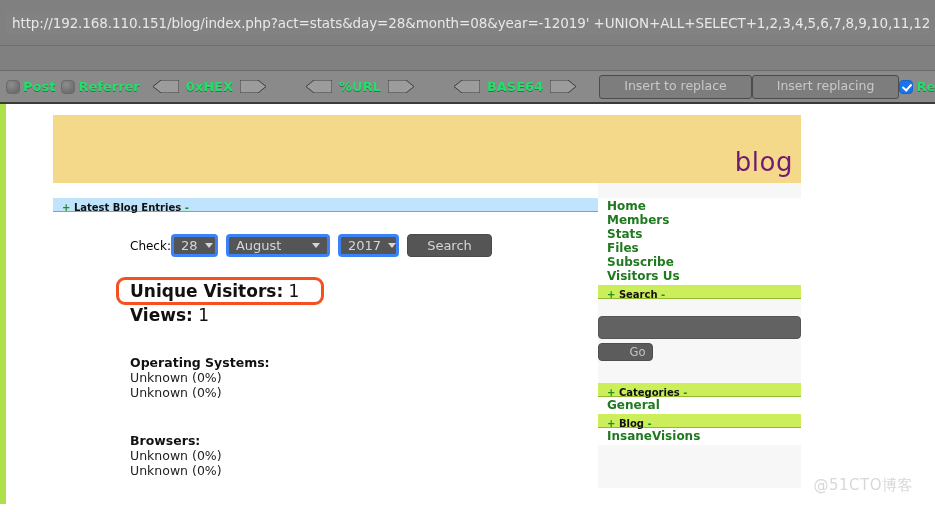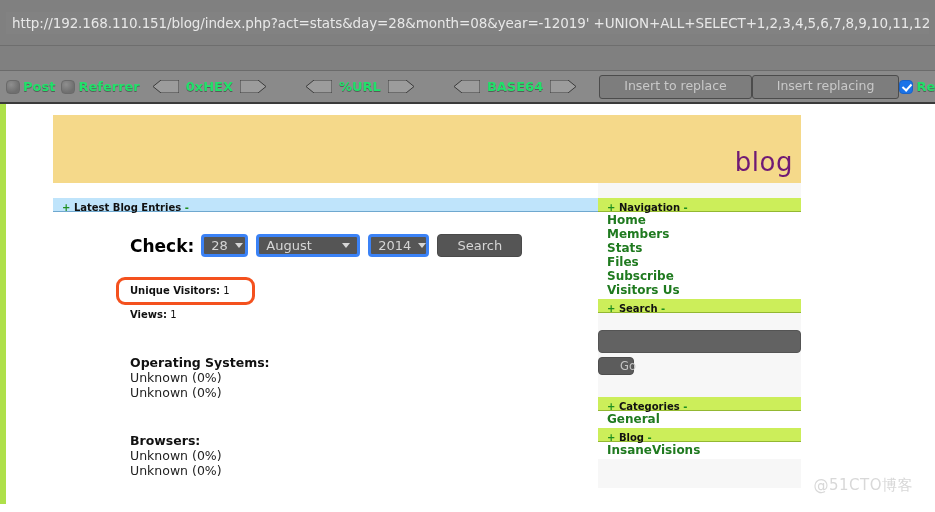--- a/index.html
+++ b/index.html
@@ -188,24 +188,24 @@
   
   #stats {
     padding: 22px 0 0 77px;
   }
   .check-row {
     display: flex;
     align-items: center;
     margin-bottom: 20px;
   }
   .check-label {
-    font-size: 17px;
-    font-weight: bold;
+    font-size: 12px;
+    font-weight: normal;
     color: #000000;
-    margin-right: 7px;
+    margin-right: 0;
     font-family: "DejaVu Sans", "Liberation Sans", sans-serif;
   }
   .dd {
     height: 23px;
     background: #555555;
     border: 3px solid #3b82f6;
     border-radius: 4px;
     color: #d6d6d6;
     font-size: 13px;
     display: flex;
@@ -247,21 +247,21 @@
     display: inline-block;
     border: 3px solid #f4511e;
     border-radius: 9px;
     padding: 4px 22px 4px 11px;
     margin-left: -14px;
     background: #ffffff;
     position: relative;
     z-index: 3;
   }
   .statline {
-    font-size: 10px;
+    font-size: 17px;
     color: #111111;
     line-height: 14px;
     font-family: "DejaVu Sans", "Liberation Sans", sans-serif;
     white-space: nowrap;
   }
   .statline b { font-weight: bold; }
   #views-line { margin-top: 3px; }
   .sect-title {
     font-size: 12.5px;
     font-weight: bold;
@@ -298,21 +298,21 @@
     height: 23px;
     background: #626262;
     border: 1px solid #545454;
     border-radius: 4px;
     box-sizing: border-box;
     display: block;
   }
   #go-btn {
     margin-top: 4px;
     margin-left: 0;
-    width: 36px;
+    width: 55px;
     height: 18px;
     background: #5c5c5c;
     border: 1px solid #4e4e4e;
     border-radius: 4px;
     color: #c4c4c4;
     font-size: 11.5px;
     display: flex;
     align-items: center;
     justify-content: center;
     box-sizing: border-box;
@@ -436,21 +436,21 @@
               <span class="cv">28</span>
               <span class="caret"></span>
             </div>
 
             <div class="dd month">
               <span class="cv">August</span>
               <span class="caret"></span>
             </div>
 
             <div class="dd year">
-              <span class="cv">2014</span>
+              <span class="cv">2017</span>
               <span class="caret"></span>
             </div>
 
             <div class="searchbtn">Search</div>
           </div>
 
           <div id="uv-highlight">
             <div class="statline">
               <b>Unique Visitors:</b>
               <span>1</span>
@@ -472,25 +472,20 @@
             <div class="sect-title">Browsers:</div>
             <div class="item">Unknown (0%)</div>
             <div class="item">Unknown (0%)</div>
           </div>
 
         </div>
       </div>
 
       <div id="side-col">
 
-        <div class="bar green">
-          <span class="sign">+</span>
-          <span>Navigation</span>
-          <span class="sign">-</span>
-        </div>
         <div class="side-links">
           <a class="side-link" href="#">Home</a>
           <a class="side-link" href="#">Members</a>
           <a class="side-link" href="#">Stats</a>
           <a class="side-link" href="#">Files</a>
           <a class="side-link" href="#">Subscribe</a>
           <a class="side-link" href="#">Visitors Us</a>
         </div>
 
         <div class="bar green">

